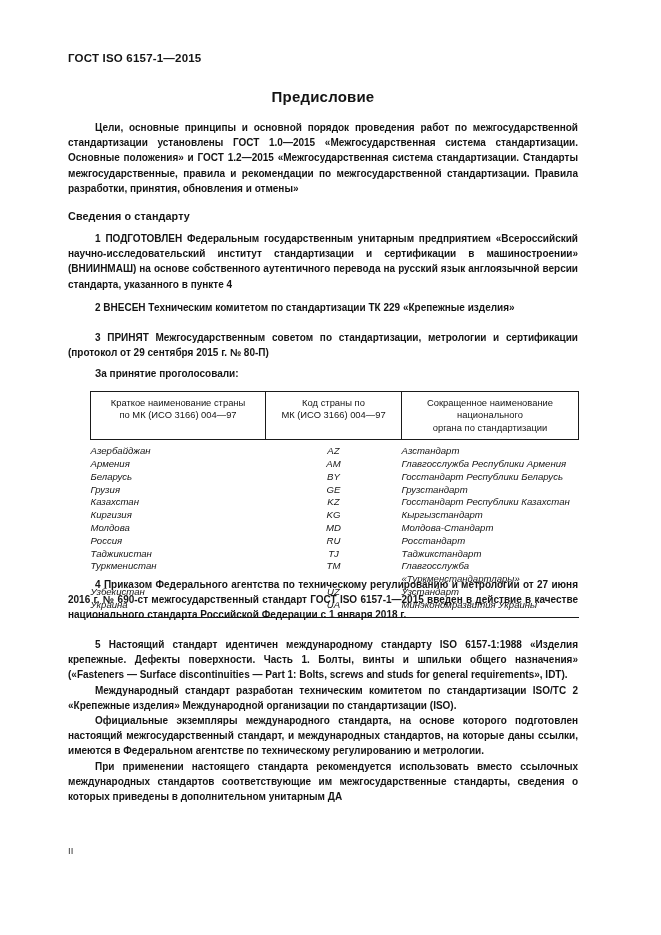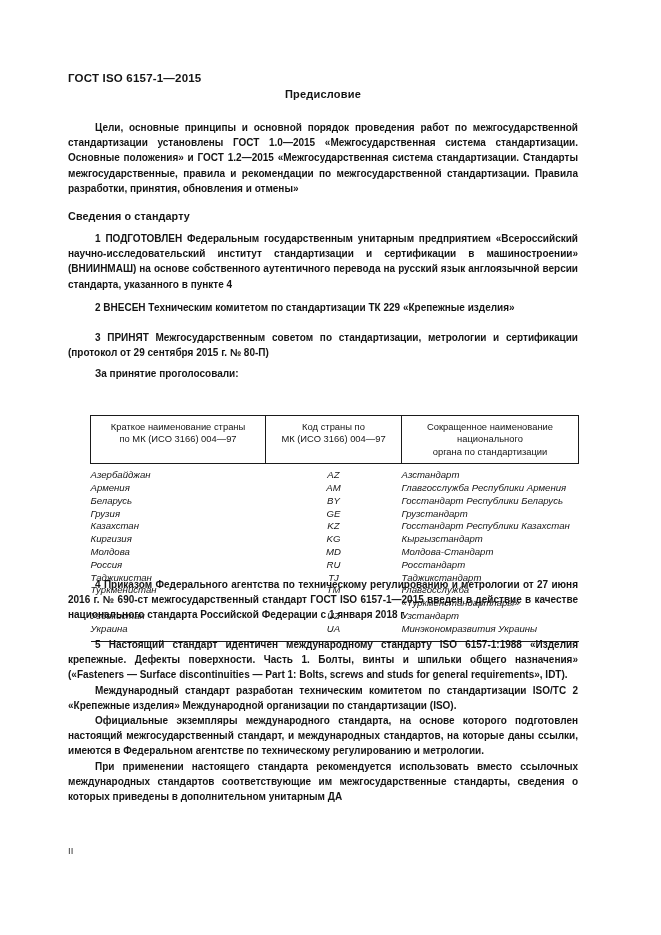--- a/index.html
+++ b/index.html
@@ -19,35 +19,35 @@
     height: 935px;
     background: #ffffff;
     overflow: hidden;
     box-sizing: border-box;
   }
 
   
   .doc-header {
     position: absolute;
     left: 68px;
-    top: 72px;
+    top: 52px;
     font-size: 11.5px;
     font-weight: bold;
     letter-spacing: 0.2px;
     white-space: nowrap;
   }
 
   
   .section-title {
     position: absolute;
     left: 68px;
     top: 88px;
     width: 510px;
     text-align: center;
-    font-size: 11px;
+    font-size: 15px;
     font-weight: bold;
     letter-spacing: 0.2px;
   }
 
   
   .body-block {
     position: absolute;
     left: 68px;
     width: 510px;
     font-size: 10px;
@@ -79,21 +79,20 @@
     position: absolute;
     left: 90px;
     top: 391px;
     width: 488px;
   }
   table.vote-table {
     width: 100%;
     border-collapse: collapse;
     font-size: 9.4px;
     table-layout: fixed;
-    margin-top: 24px;
   }
   table.vote-table th,
   table.vote-table td {
     border: 0;
     padding: 0;
     vertical-align: top;
   }
   table.vote-table thead th {
     text-align: center;
     font-weight: normal;

